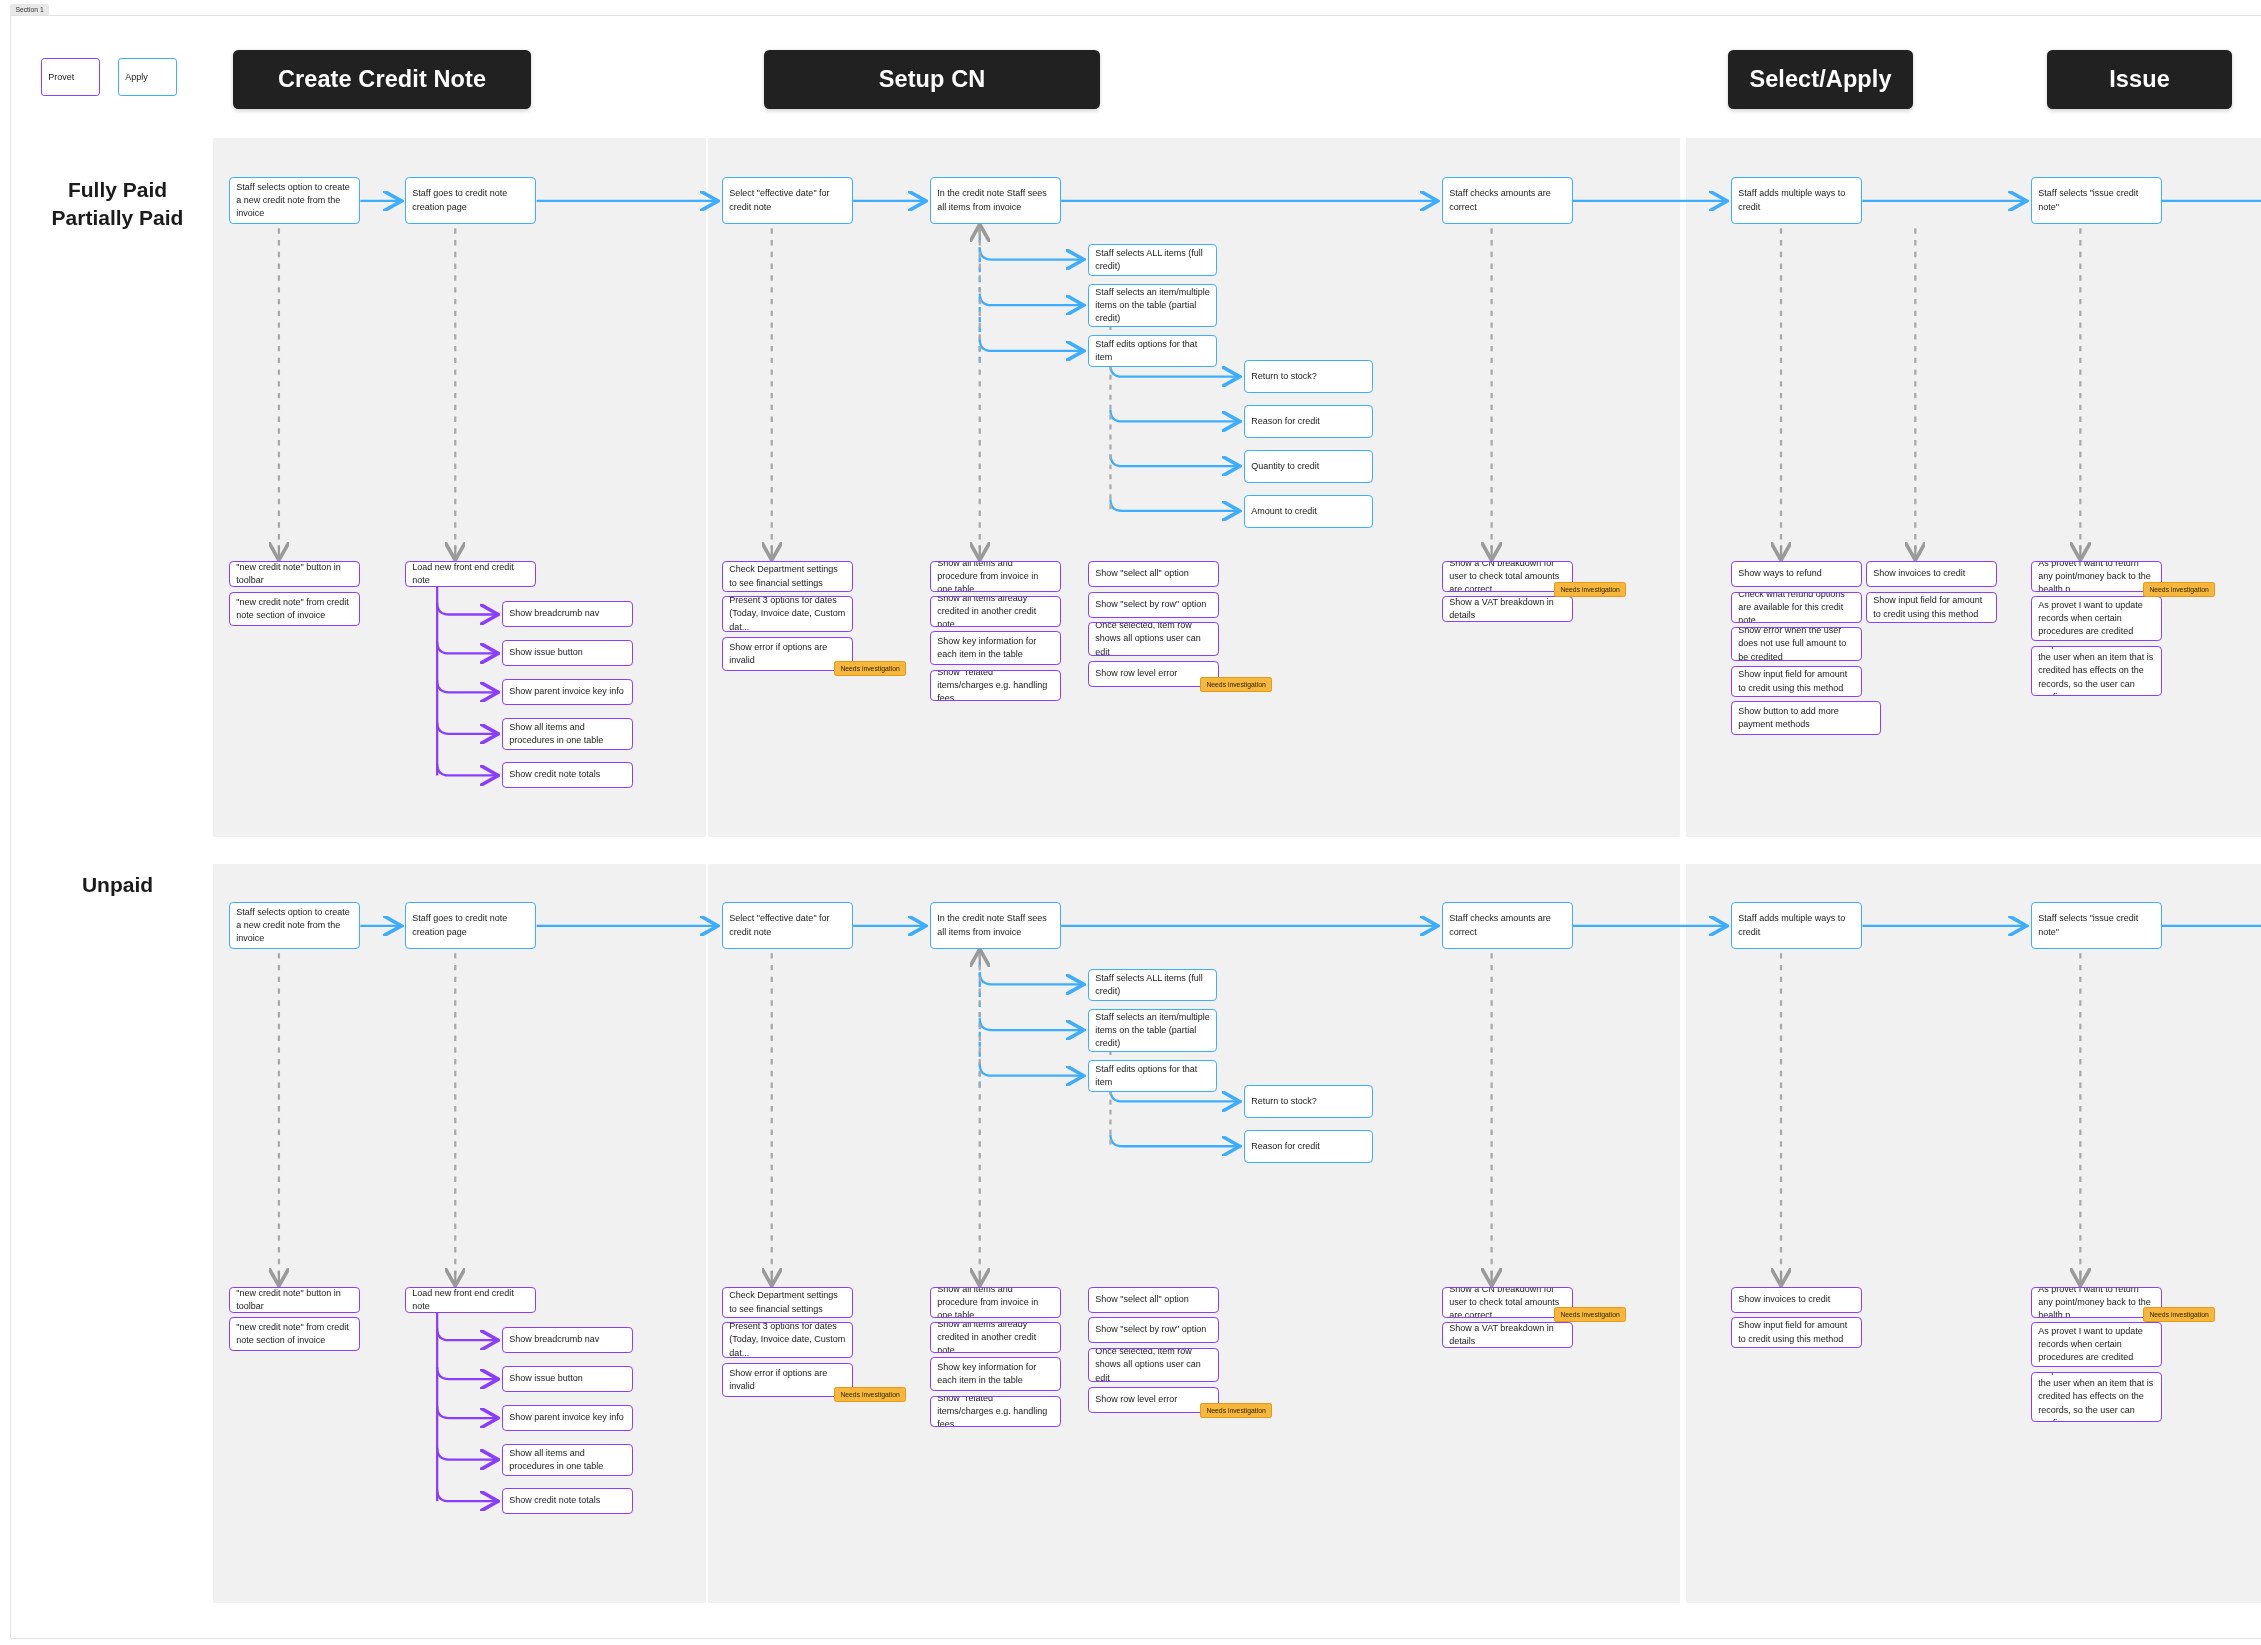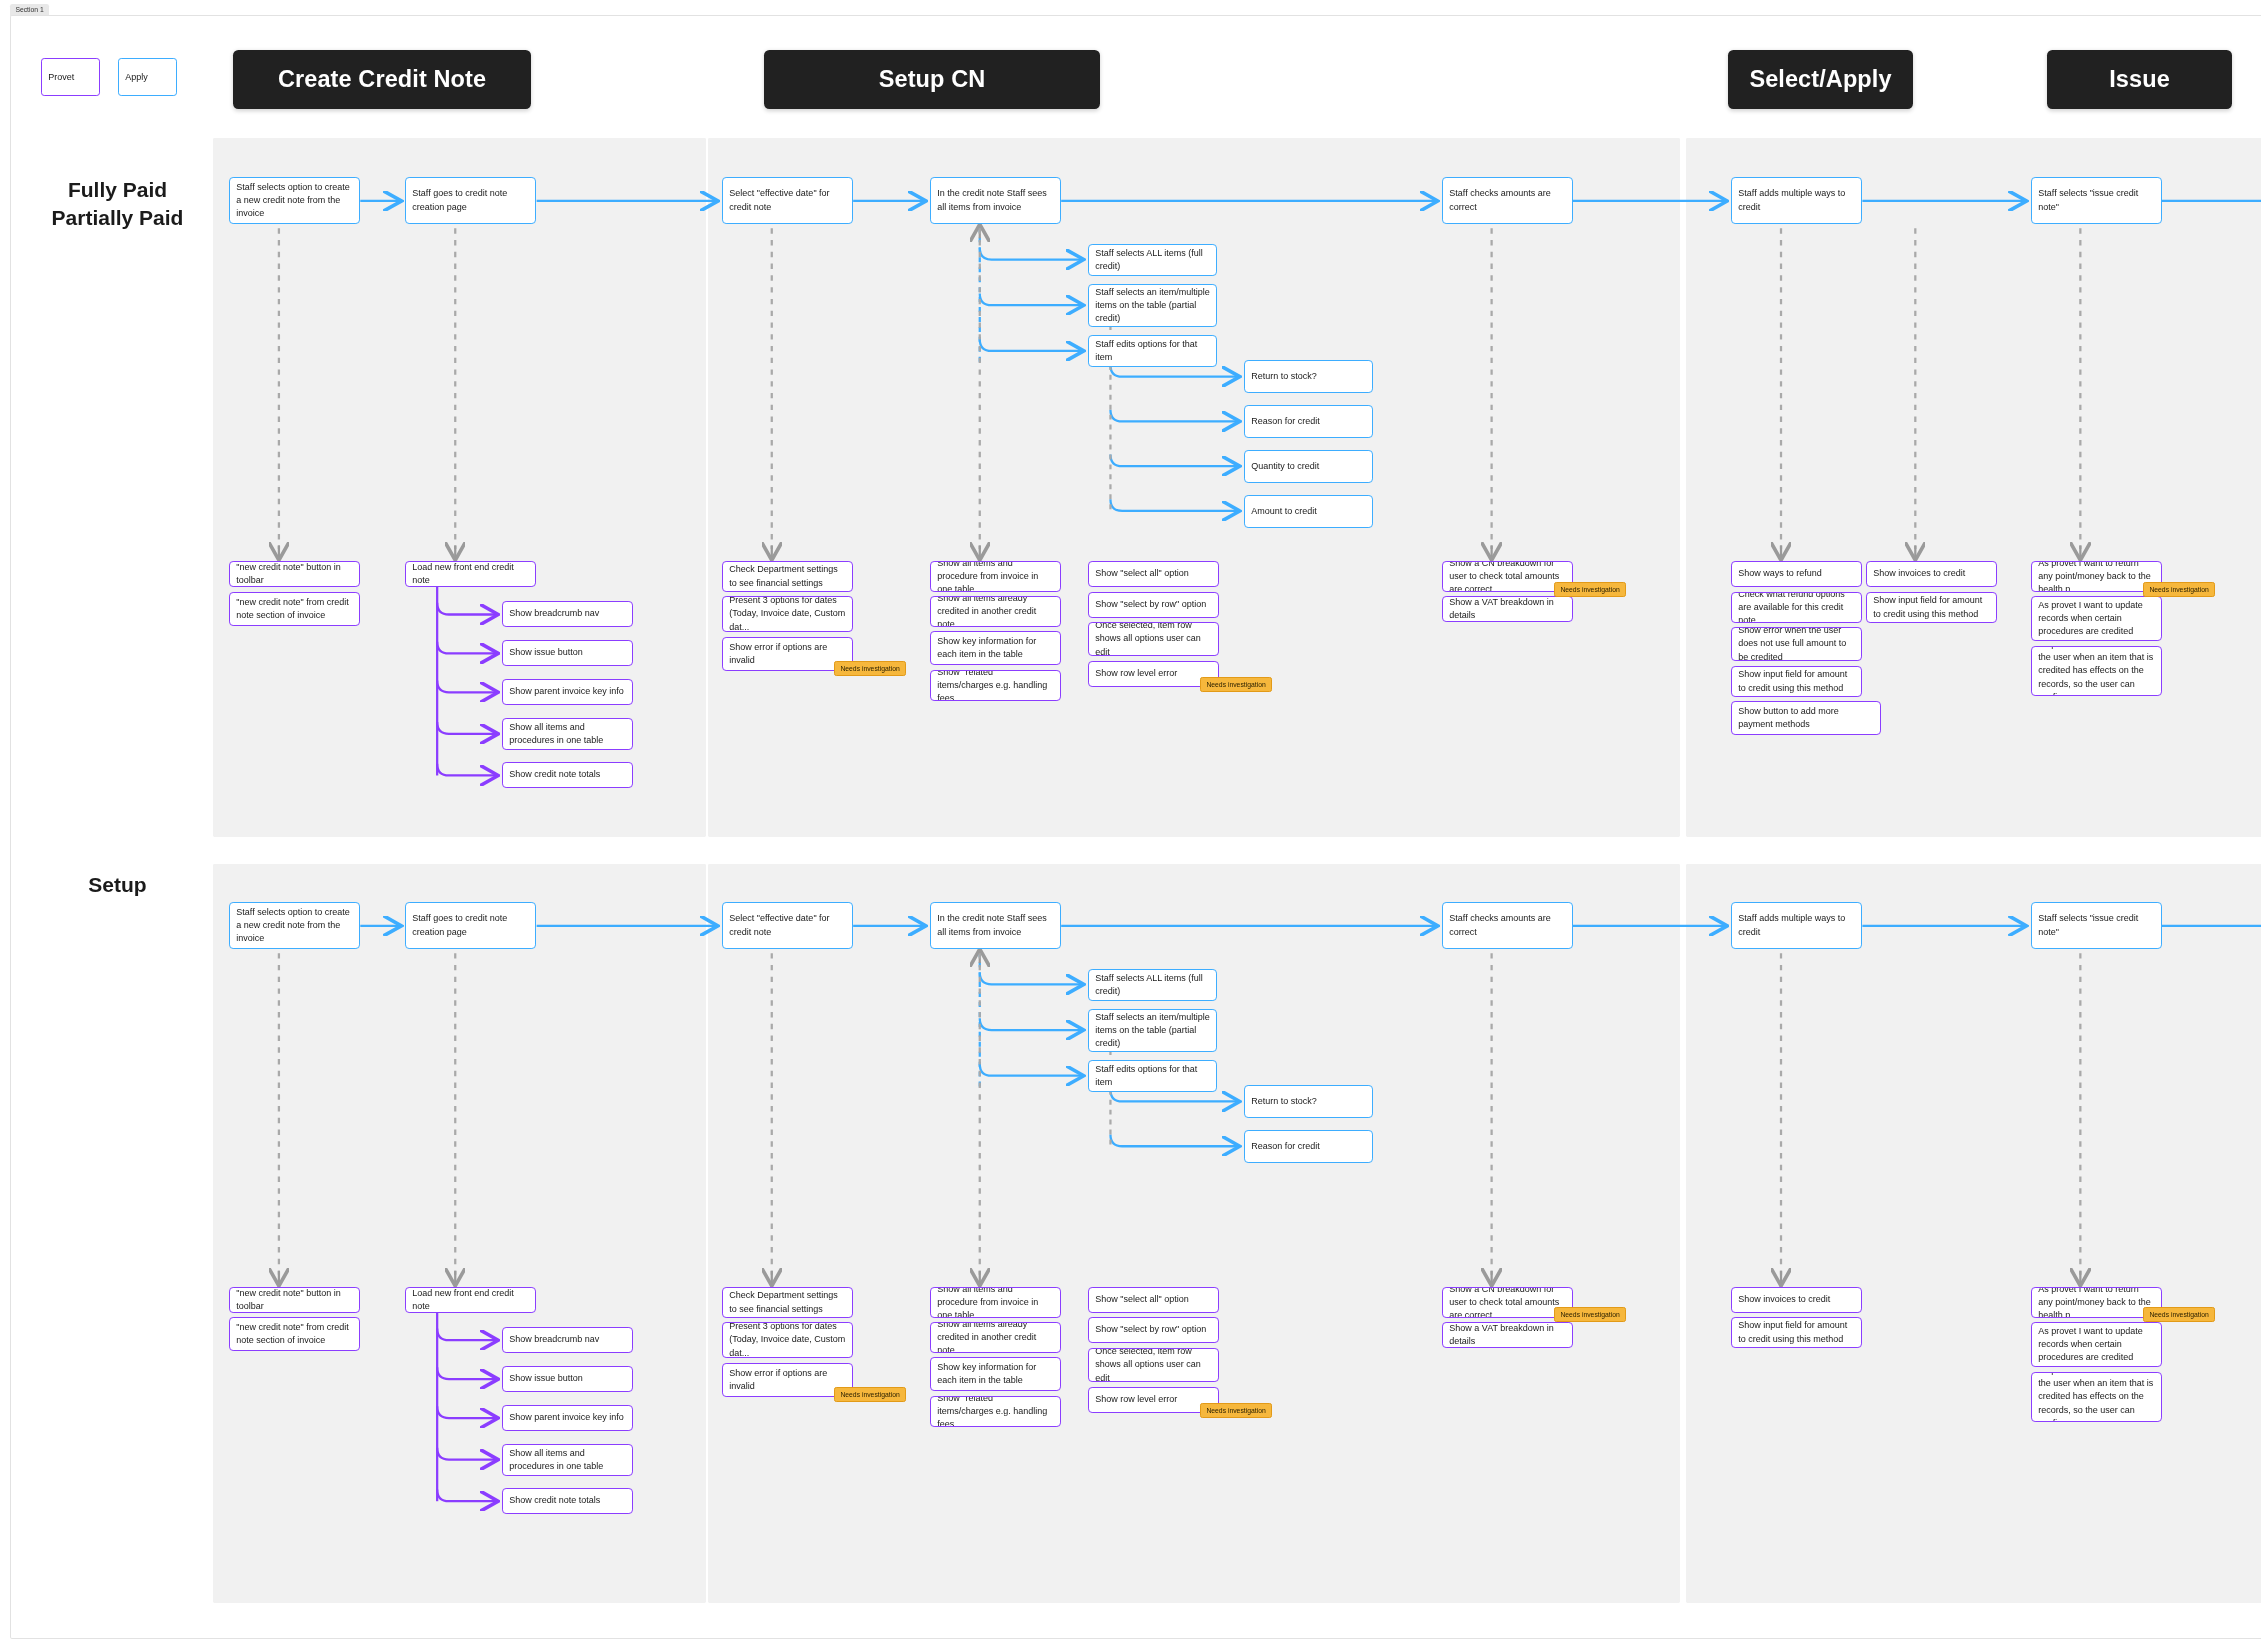--- a/index.html
+++ b/index.html
@@ -100,21 +100,21 @@
 
 <div class="band" style="left:213px;top:864px;width:493px;height:739px;"></div>
 <div class="band" style="left:708px;top:864px;width:972px;height:739px;"></div>
 <div class="band" style="left:1686px;top:864px;width:900px;height:739px;"></div>
 
 <div class="row-title" style="left:36px;top:176px;">
   <div>Fully Paid</div>
   <div>Partially Paid</div>
 </div>
 <div class="row-title" style="left:36px;top:871px;">
-  <div>Setup</div>
+  <div>Unpaid</div>
 </div>
 
 <svg class="wires" viewBox="0 0 5744 3638" width="2598" height="1645">
   <defs>
     <marker id="ab" markerWidth="9" markerHeight="9" refX="7" refY="4.5" orient="auto">
       <path d="M0,0 L8,4.5 L0,9" fill="none" stroke="#3DADFF" stroke-width="1.6"></path>
       </marker>
     <marker id="ap" markerWidth="9" markerHeight="9" refX="7" refY="4.5" orient="auto">
       <path d="M0,0 L8,4.5 L0,9" fill="none" stroke="#8B3DFF" stroke-width="1.6"></path>
       </marker>

